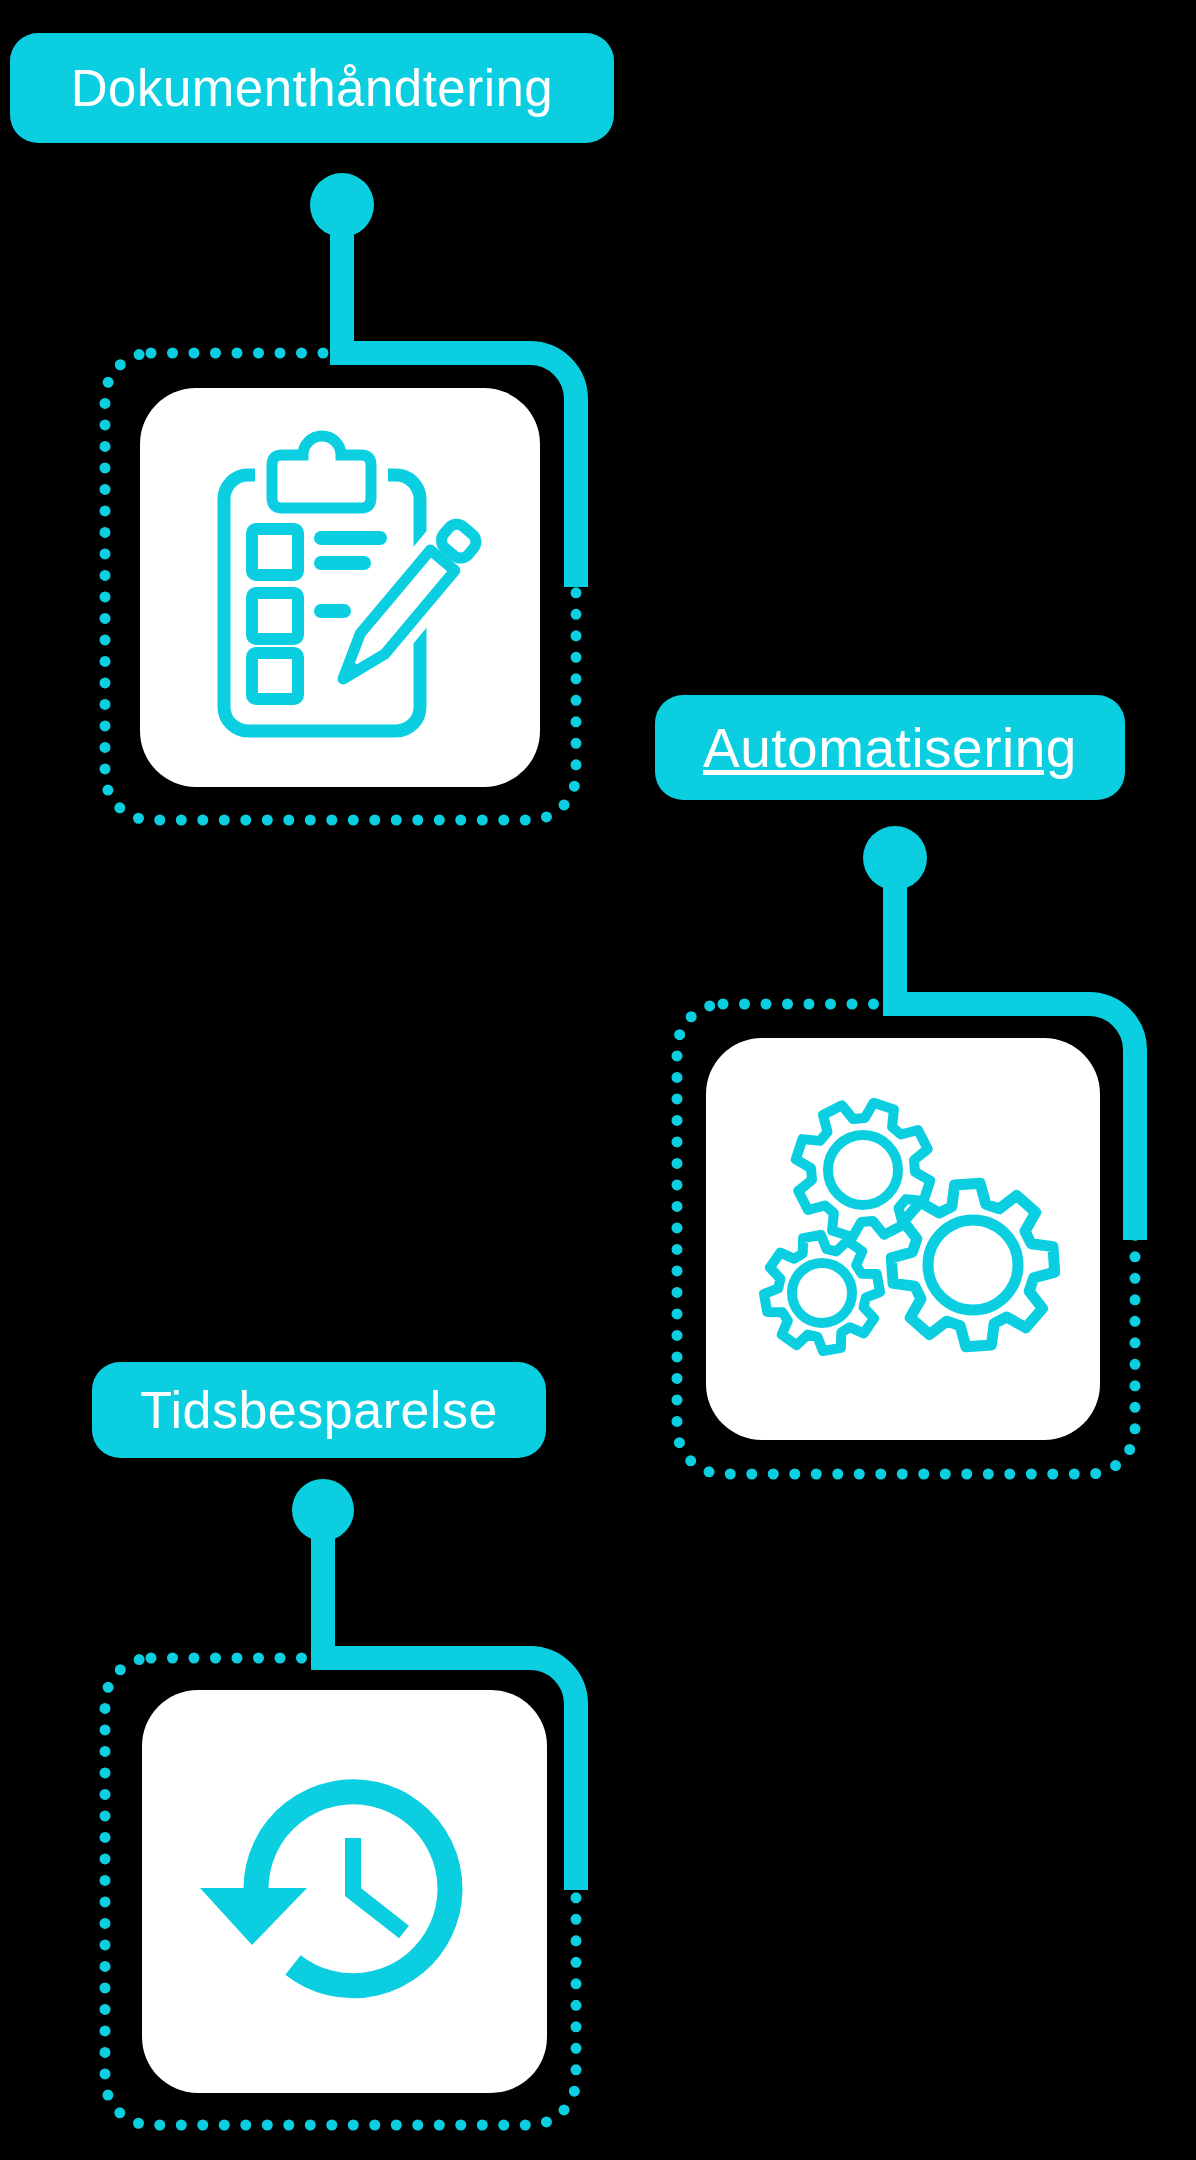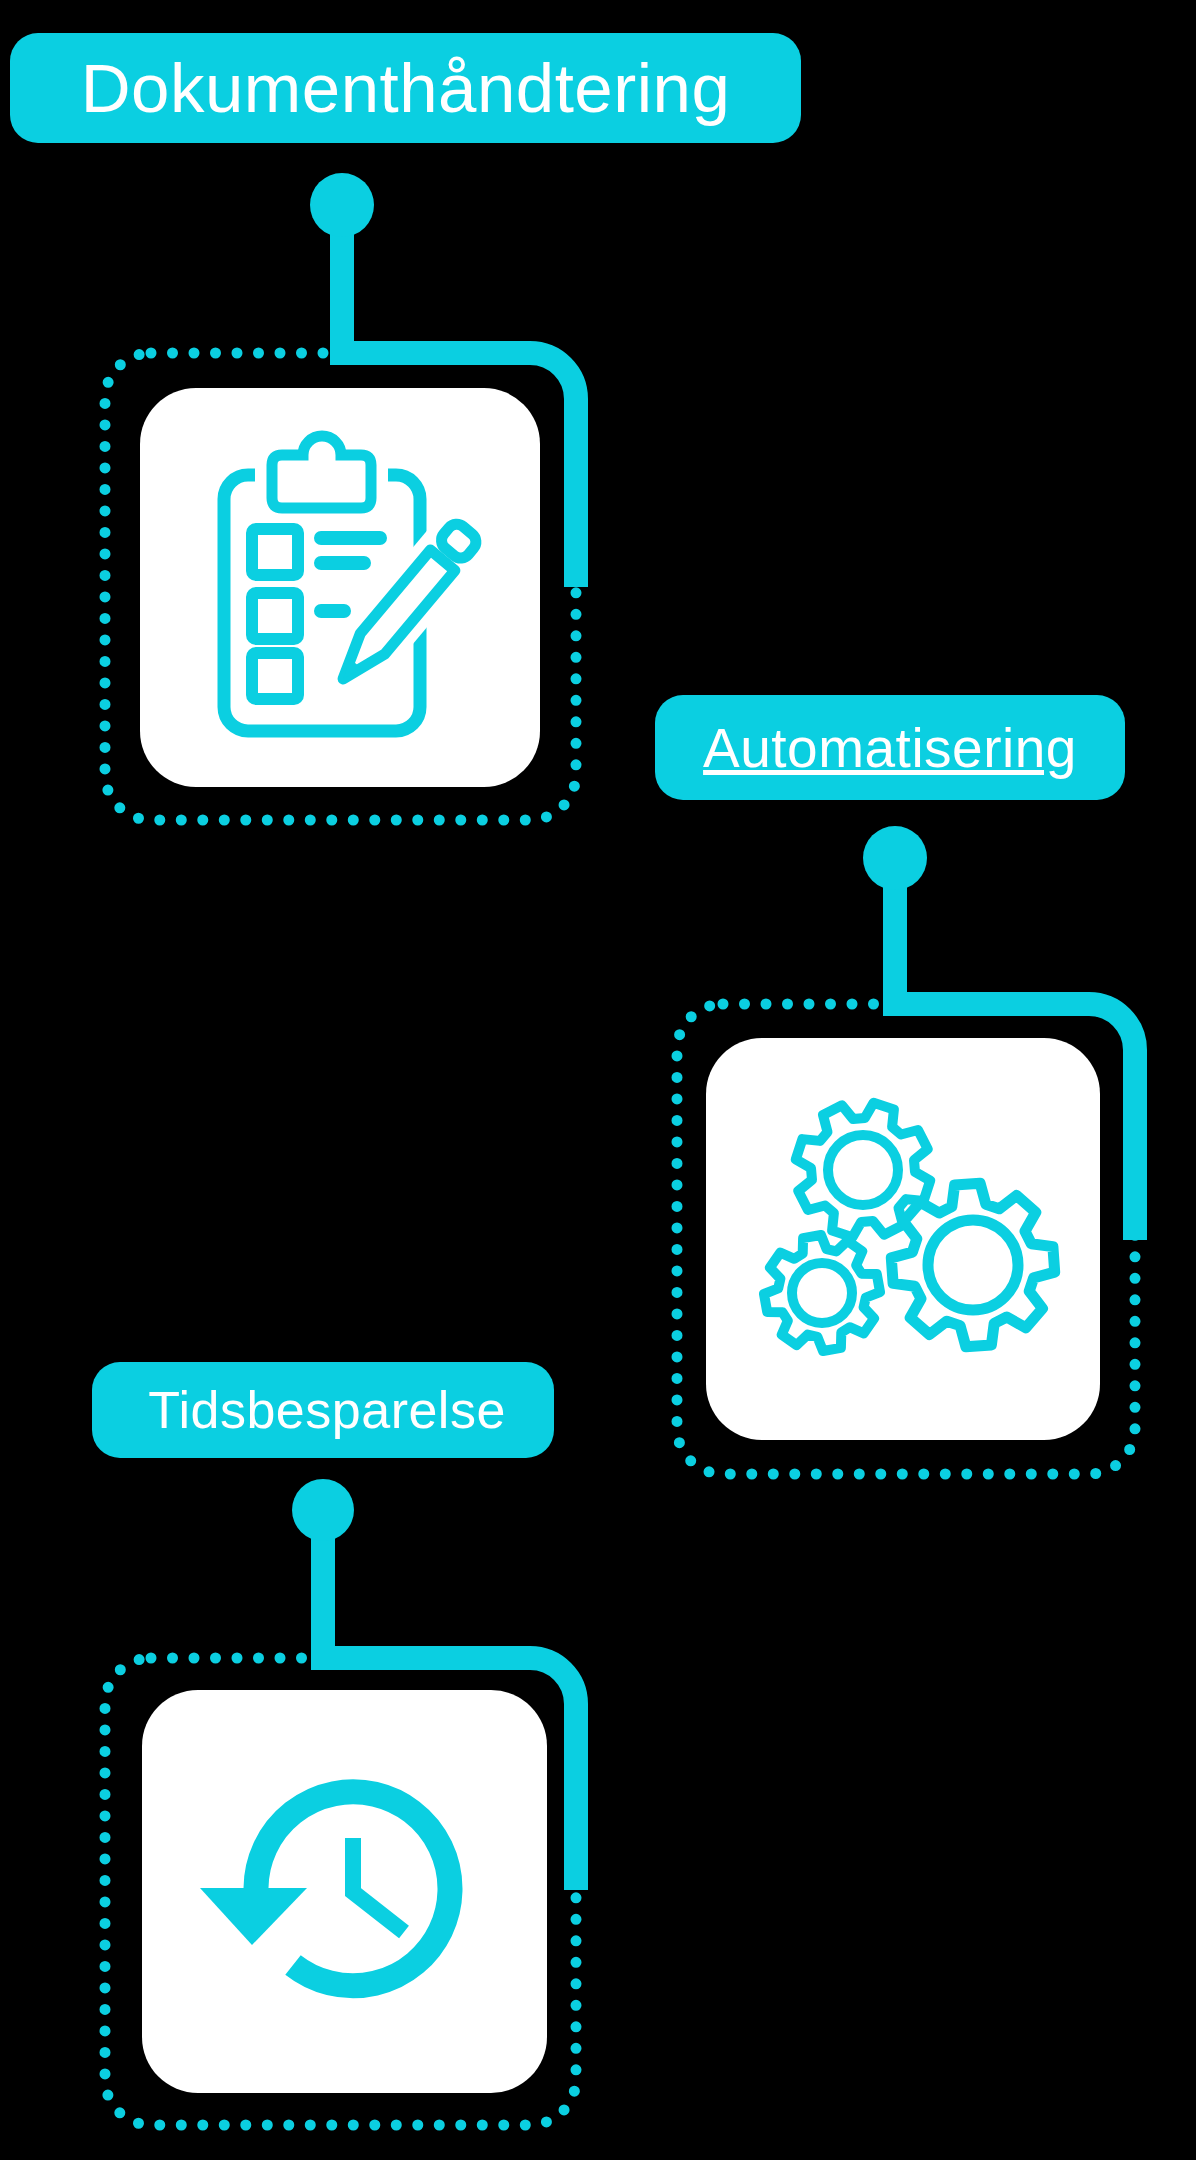--- a/index.html
+++ b/index.html
@@ -60,23 +60,23 @@
 
     <rect class="dots" x="677" y="1004" width="458" height="470" rx="46"></rect>
     <path class="wire" d="M895 863 V1004 H1089 A46 46 0 0 1 1135 1050 V1240"></path>
     <circle class="node" cx="895" cy="858" r="32"></circle>
 
     <rect class="dots" x="105" y="1658" width="471" height="467" rx="46"></rect>
     <path class="wire" d="M323 1515 V1658 H530 A46 46 0 0 1 576 1704 V1890"></path>
     <circle class="node" cx="323" cy="1510" r="31"></circle>
   </svg>
 
-  <div class="pill" style="left:10px;top:33px;width:791px;height:110px;font-size:69px;">Dokumenthåndtering</div>
+  <div class="pill" style="left:10px;top:33px;width:604px;height:110px;font-size:51px;">Dokumenthåndtering</div>
   <div class="pill" style="left:655px;top:695px;width:470px;height:105px;font-size:55px;text-decoration:underline;">Automatisering</div>
-  <div class="pill" style="left:92px;top:1362px;width:454px;height:96px;font-size:52px;padding-left:8px;">Tidsbesparelse</div>
+  <div class="pill" style="left:92px;top:1362px;width:454px;height:96px;font-size:52px;">Tidsbesparelse</div>
 
   <div class="card" style="left:140px;top:388px;width:400px;height:399px;">
     <svg viewBox="0 0 400 399">
 
       <rect class="acc-stroke" x="84" y="87" width="196" height="256" rx="24" stroke-width="13"></rect>
 
       <path class="halo" stroke-width="34" d="M132 110 V77 Q132 67 142 67 H163 A19 19 0 0 1 201 67 H221 Q231 67 231 77 V110 Q231 120 221 120 H142 Q132 120 132 110 Z"></path>
       <path class="acc-stroke-fillwhite" stroke-width="11" d="M132 110 V77 Q132 67 142 67 H163 A19 19 0 0 1 201 67 H221 Q231 67 231 77 V110 Q231 120 221 120 H142 Q132 120 132 110 Z"></path>
 
       <rect class="acc-stroke" x="112" y="141" width="46" height="46" rx="4" stroke-width="12"></rect>

